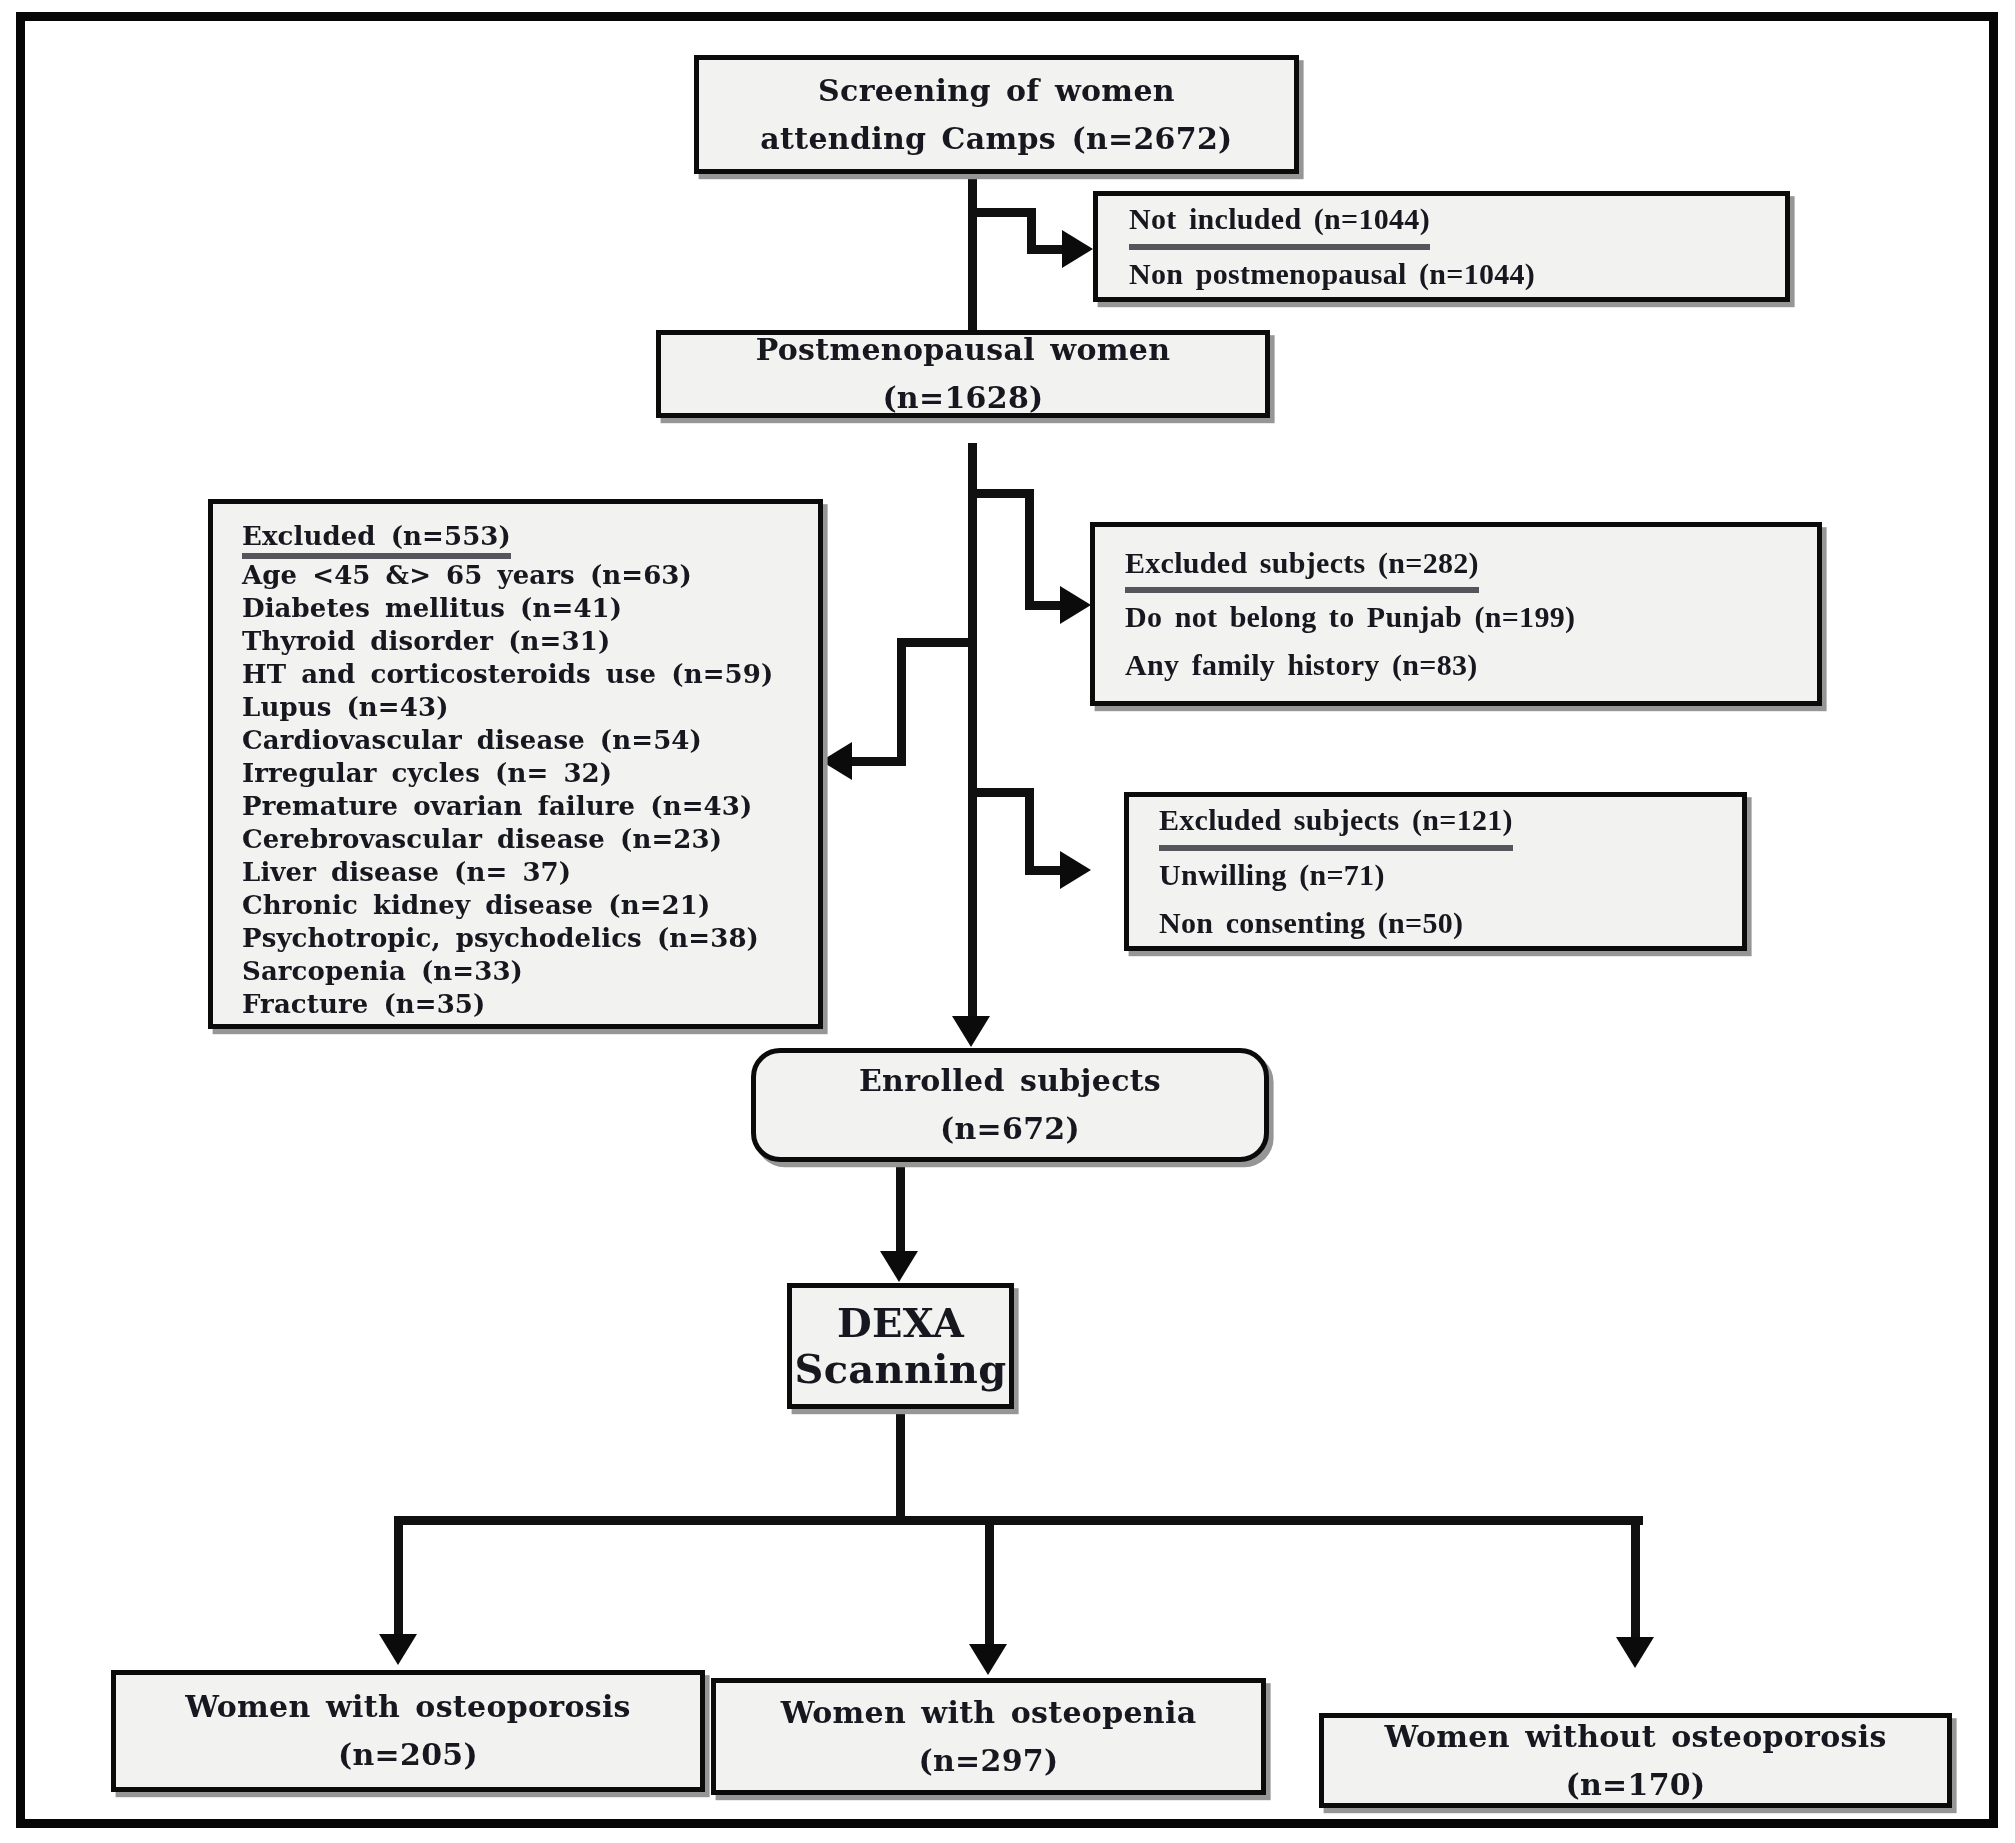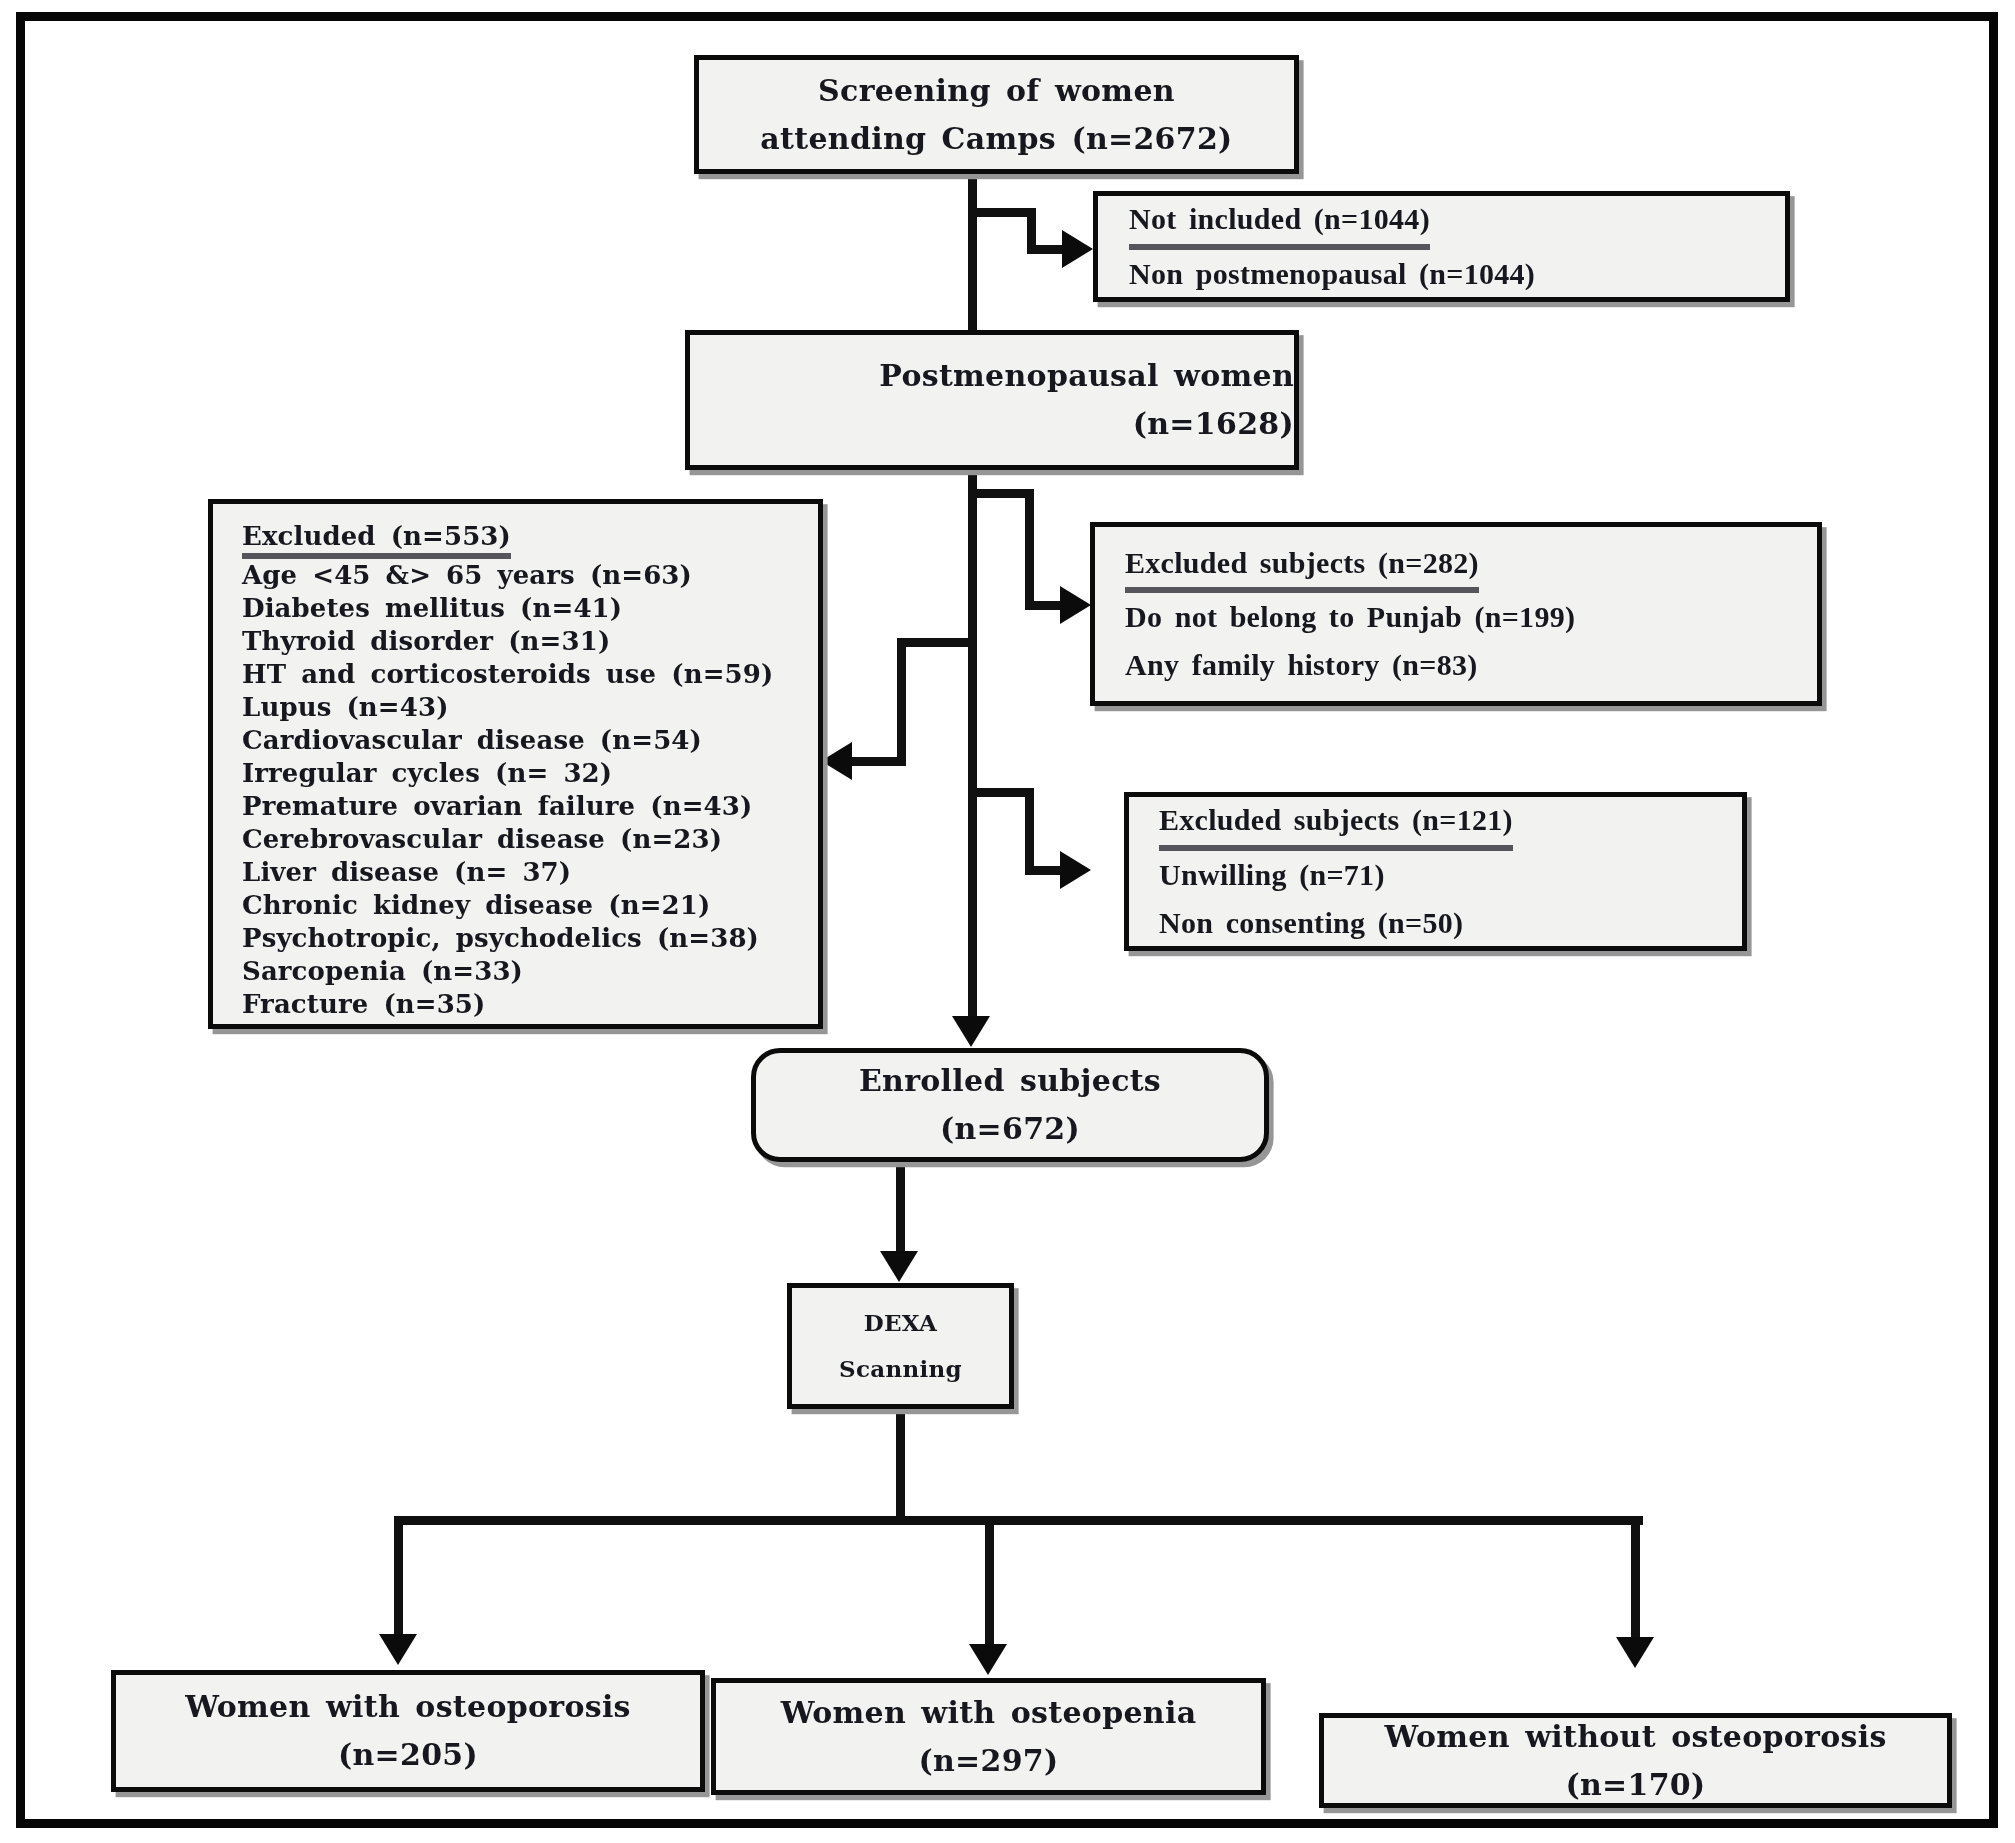--- a/index.html
+++ b/index.html
@@ -12,21 +12,21 @@
     position:absolute;left:16.3px;top:11.7px;width:1982px;height:1816px;
     border:9.1px solid #060606;box-sizing:border-box;background:#ffffff;
   }
   .box{
     position:absolute;box-sizing:border-box;background:#f2f2f0;
     border:5.9px solid #0b0b0b;box-shadow:4.6px 5.2px 0 #969696;
   }
   .box.centered{display:flex;flex-direction:column;align-items:center;justify-content:center;text-align:center;}
   .box.leftalign{display:flex;flex-direction:column;justify-content:center;text-align:left;font-family:Liberation Serif, serif;}
   .biglabel{font-size:30px;line-height:48px;letter-spacing:0.3px;word-spacing:4.6px;}
-  .medlabel{font-size:23px;line-height:46px;letter-spacing:0.3px;word-spacing:3.9px;}
+  .medlabel{font-size:40px;line-height:46px;letter-spacing:0.3px;word-spacing:3.9px;}
   .smlabel{font-size:26px;line-height:33px;letter-spacing:0.1px;word-spacing:5.9px;}
   .title-underline{display:inline-block;align-self:flex-start;border-bottom:6.5px solid #55555b;padding-bottom:0.7px;}
   .vline,.hline{position:absolute;background:#101010;}
   .arrow{position:absolute;width:0;height:0;}
   .arrow.right{border-top:19.6px solid transparent;border-bottom:19.6px solid transparent;border-left:31px solid #0b0b0b;}
   .arrow.left{border-top:19.6px solid transparent;border-bottom:19.6px solid transparent;border-right:31px solid #0b0b0b;}
   .arrow.down{border-left:19.6px solid transparent;border-right:19.6px solid transparent;border-top:31px solid #0b0b0b;}
 </style>
 </head>
 <body>
@@ -74,21 +74,21 @@
   <div class="box centered biglabel" style="left:694px;top:55px;width:605px;height:119px;">
     <div>Screening of women</div>
     <div>attending Camps (n=2672)</div>
   </div>
 
   <div class="box leftalign biglabel" style="left:1093px;top:191px;width:697px;height:111px;padding-left:31px;">
     <div><span class="title-underline">Not included (n=1044)</span></div>
     <div>Non postmenopausal (n=1044)</div>
   </div>
 
-  <div class="box centered biglabel" style="left:685px;top:330px;width:614px;height:140px;align-items:flex-end;">
+  <div class="box centered biglabel" style="left:656px;top:330px;width:614px;height:88px;">
     <div>Postmenopausal women</div>
     <div>(n=1628)</div>
   </div>
 
   <div class="box smlabel" style="left:208px;top:499px;width:615px;height:530px;padding:15.7px 13px 0 29px;">
     <div><span class="title-underline">Excluded (n=553)</span></div>
     <div>Age &lt;45 &amp;&gt; 65 years (n=63)</div>
     <div>Diabetes mellitus (n=41)</div>
     <div>Thyroid disorder (n=31)</div>
     <div>HT and corticosteroids use (n=59)</div>

